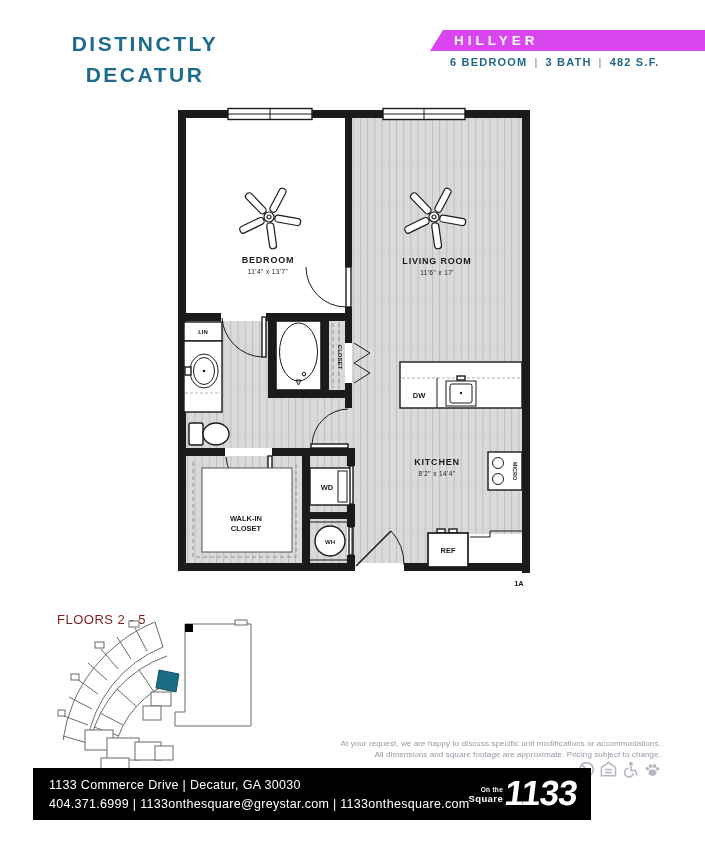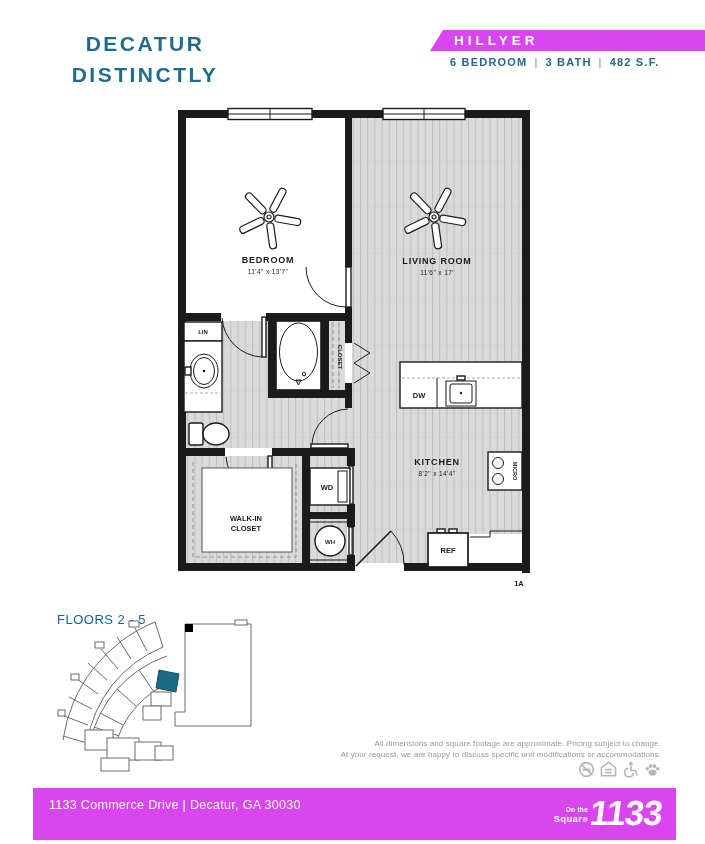--- a/index.html
+++ b/index.html
@@ -23,45 +23,45 @@
   
   .lbl{font:700 9px "Liberation Sans",sans-serif;letter-spacing:.8px;fill:#1a1a1a;text-anchor:middle;}
   .dim{font:400 6.5px "Liberation Sans",sans-serif;letter-spacing:.4px;fill:#1a1a1a;text-anchor:middle;}
   .sm {font:700 7.5px "Liberation Sans",sans-serif;fill:#1a1a1a;text-anchor:middle;}
   .xs {font:700 6px "Liberation Sans",sans-serif;fill:#1a1a1a;text-anchor:middle;}
   .w{fill:#1b1b1b;}
   .thin2{fill:none;stroke:#1b1b1b;stroke-width:1;}
   .wh{fill:#fff;stroke:#1b1b1b;stroke-width:1.4;}
 
   
-  .floors{left:57px;top:612px;color:#0369a1;font-size:13px;letter-spacing:.5px;}
+  .floors{left:57px;top:612px;color:#7f1d1d;font-size:13px;letter-spacing:.5px;}
   .site path,.site line,.site rect{stroke:#6b6b6b;stroke-width:1;fill:none;}
   .site rect.f{fill:#fff;}
 
   
   .disc{right:44px;top:738px;width:420px;text-align:right;color:#9298a3;
         font-size:8px;line-height:11px;letter-spacing:.1px;}
   .iconrow{right:44px;top:761px;display:flex;gap:5px;}
   .iconrow svg{display:block;}
 
   
-  .footer{left:33px;top:788px;width:643px;height:52px;background:#d946ef;color:#fff;}
+  .footer{left:33px;top:768px;width:558px;height:52px;background:#000000;color:#fff;}
   .footer .addr{position:absolute;left:16px;top:8px;font-size:12.5px;line-height:19px;letter-spacing:.3px;}
   .logo1133{position:absolute;right:14px;top:5px;display:flex;align-items:flex-end;}
   .logo1133 .onthe{text-align:right;font-weight:700;line-height:1;margin:12px 2px 10px 0;}
   .logo1133 .onthe .t{font-size:6.5px;display:block;letter-spacing:.3px;}
   .logo1133 .onthe .s{font-size:9.5px;display:block;letter-spacing:.4px;}
   .logo1133 .num{font-size:35px;font-weight:700;line-height:40px;transform:skewX(-7deg);letter-spacing:-1px;}
 </style>
 </head>
 <body>
 
 <div class="abs brand">
+  <div>DISTINCTLY</div>
   <div>DECATUR</div>
-  <div>DISTINCTLY</div>
 </div>
 
 <div class="abs banner">
   <span>HILLYER</span>
 </div>
 <div class="abs specs">
   <span>6 BEDROOM</span><span class="sep">|</span><span>3 BATH</span><span class="sep">|</span><span>482 S.F.</span>
 </div>
 
 <svg class="abs" style="left:175px;top:103px" width="360" height="492" viewBox="175 103 360 492">
@@ -301,22 +301,22 @@
 
     <rect x="74" y="3" width="10" height="6" class="f"></rect>
       <rect x="40" y="24" width="9" height="6" class="f"></rect>
     <rect x="16" y="56" width="8" height="6" class="f"></rect>
       <rect x="3" y="92" width="7" height="6" class="f"></rect>
   </g>
   <polygon points="104,52 124,56 121,74 101,70" fill="#1b6b84" stroke="#14566b"></polygon>
 </svg>
 
 <div class="abs disc">
+  <div>At your request, we are happy to discuss specific unit modifications or accommodations.</div>
   <div>All dimensions and square footage are approximate. Pricing subject to change.</div>
-  <div>At your request, we are happy to discuss specific unit modifications or accommodations.</div>
 </div>
 
 <div class="abs iconrow">
   <svg width="17" height="17" viewBox="0 0 18 18">
     <circle cx="9" cy="9" r="7.2" fill="none" stroke="#b3b7c1" stroke-width="1.8"></circle>
     <rect x="5" y="8" width="8" height="2.4" fill="#b3b7c1"></rect>
     <line x1="4" y1="4" x2="14" y2="14" stroke="#b3b7c1" stroke-width="1.8"></line>
   </svg>
   <svg width="17" height="17" viewBox="0 0 18 18">
     <polygon points="9,1.5 16.5,7 16.5,15.5 1.5,15.5 1.5,7" fill="none" stroke="#b3b7c1" stroke-width="1.6"></polygon>
@@ -333,20 +333,21 @@
     <circle cx="3.6" cy="8.2" r="1.9" fill="#b3b7c1"></circle>
       <circle cx="7" cy="5.4" r="2" fill="#b3b7c1"></circle>
     <circle cx="11.2" cy="5.4" r="2" fill="#b3b7c1"></circle>
       <circle cx="14.5" cy="8.2" r="1.9" fill="#b3b7c1"></circle>
   </svg>
 </div>
 
 <div class="abs footer">
   <div class="addr">
     <div>1133 Commerce Drive | Decatur, GA 30030</div>
+    <div>404.371.6999 | 1133onthesquare@greystar.com | 1133onthesquare.com</div>
   </div>
   <div class="logo1133">
     <span class="onthe">
       <span class="t">On the</span>
       <span class="s">Square</span>
     </span>
     <span class="num">1133</span>
   </div>
 </div>
 

